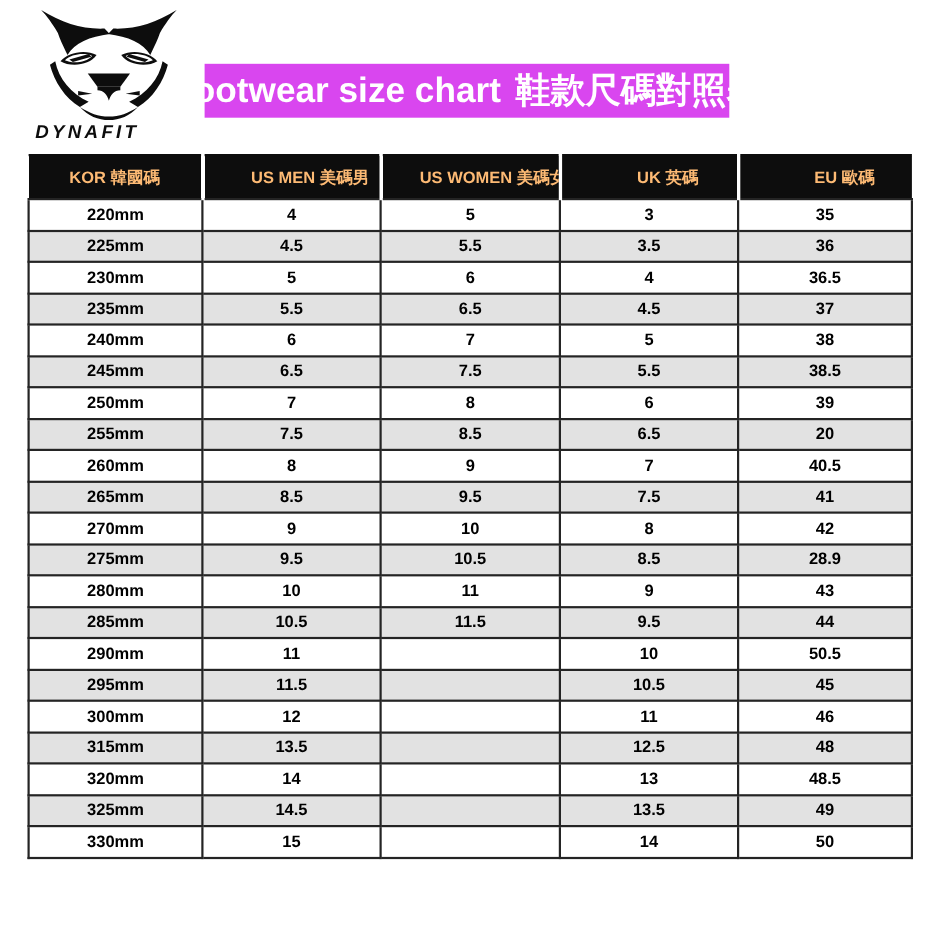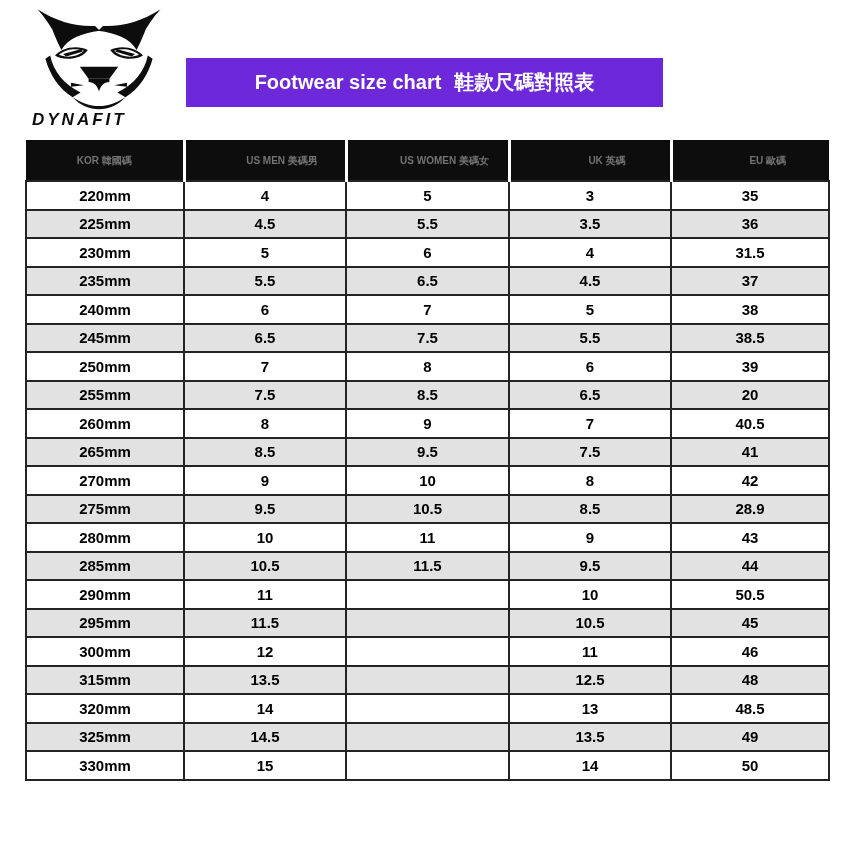--- a/index.html
+++ b/index.html
@@ -15,32 +15,32 @@
   .logo-block { position: absolute; left: 16px; top: 4px; width: 170px; height: 132px; text-align: center; }
   .logo-mark { position: absolute; left: 2px; top: 2px; width: 162px; height: 104px; }
   .wordmark {
     position: absolute; left: 16px; top: 106px;
     font-size: 17px; font-weight: bold; font-style: italic;
     letter-spacing: 3px; color: #0d0d0d; white-space: nowrap;
   }
   
   .title-bar {
     position: absolute; left: 186px; top: 58px; width: 477px; height: 49px;
-    background: #6d28d9; color: #ffffff;
+    background: #d946ef; color: #ffffff;
     display: flex; align-items: center; justify-content: center;
-    font-weight: bold; font-size: 20px; gap: 13px; white-space: nowrap;
+    font-weight: bold; font-size: 32px; gap: 13px; white-space: nowrap;
   }
   
   .size-table {
     position: absolute; left: 25px; top: 140px; width: 803px;
     border-collapse: collapse; table-layout: fixed;
   }
   .size-table th {
-    background: #0d0d0d; color: #737373;
-    font-size: 10px; font-weight: bold; text-align: center;
+    background: #0d0d0d; color: #fdba74;
+    font-size: 15px; font-weight: bold; text-align: center;
     height: 38px; padding: 0;
     border-top: 2px solid #0d0d0d;
     border-bottom: 2px solid #242424;
     white-space: nowrap; overflow: hidden;
   }
   .size-table th + th { border-left: 3px solid #ffffff; padding-left: 34px; }
   .size-table td {
     border: 2px solid #242424;
     font-size: 15px; font-weight: bold; text-align: center;
     height: 26.5px; padding: 0; color: #000000;
@@ -125,21 +125,21 @@
           <td>4.5</td>
           <td>5.5</td>
           <td>3.5</td>
           <td>36</td>
         </tr>
         <tr>
           <td>230mm</td>
           <td>5</td>
           <td>6</td>
           <td>4</td>
-          <td>31.5</td>
+          <td>36.5</td>
         </tr>
         <tr>
           <td>235mm</td>
           <td>5.5</td>
           <td>6.5</td>
           <td>4.5</td>
           <td>37</td>
         </tr>
         <tr>
           <td>240mm</td>

